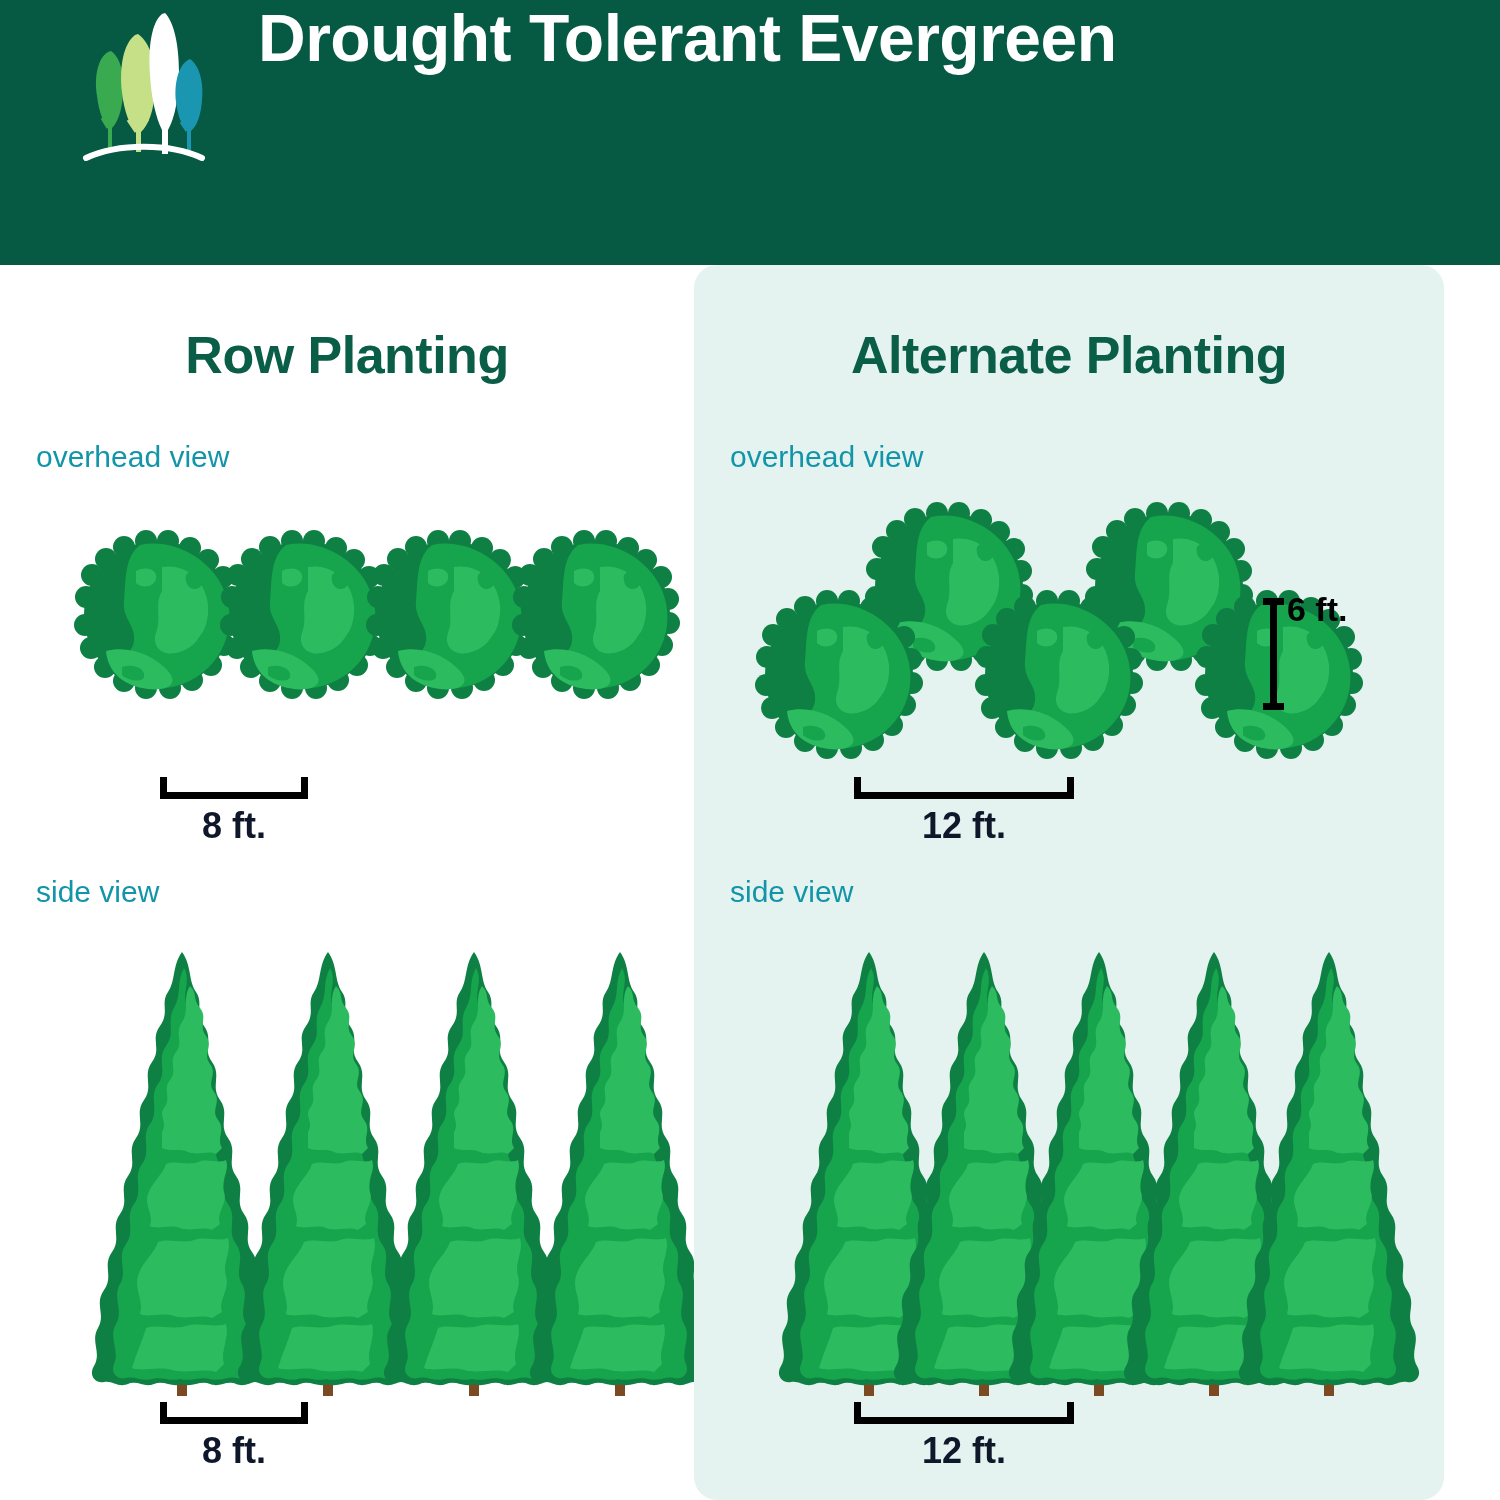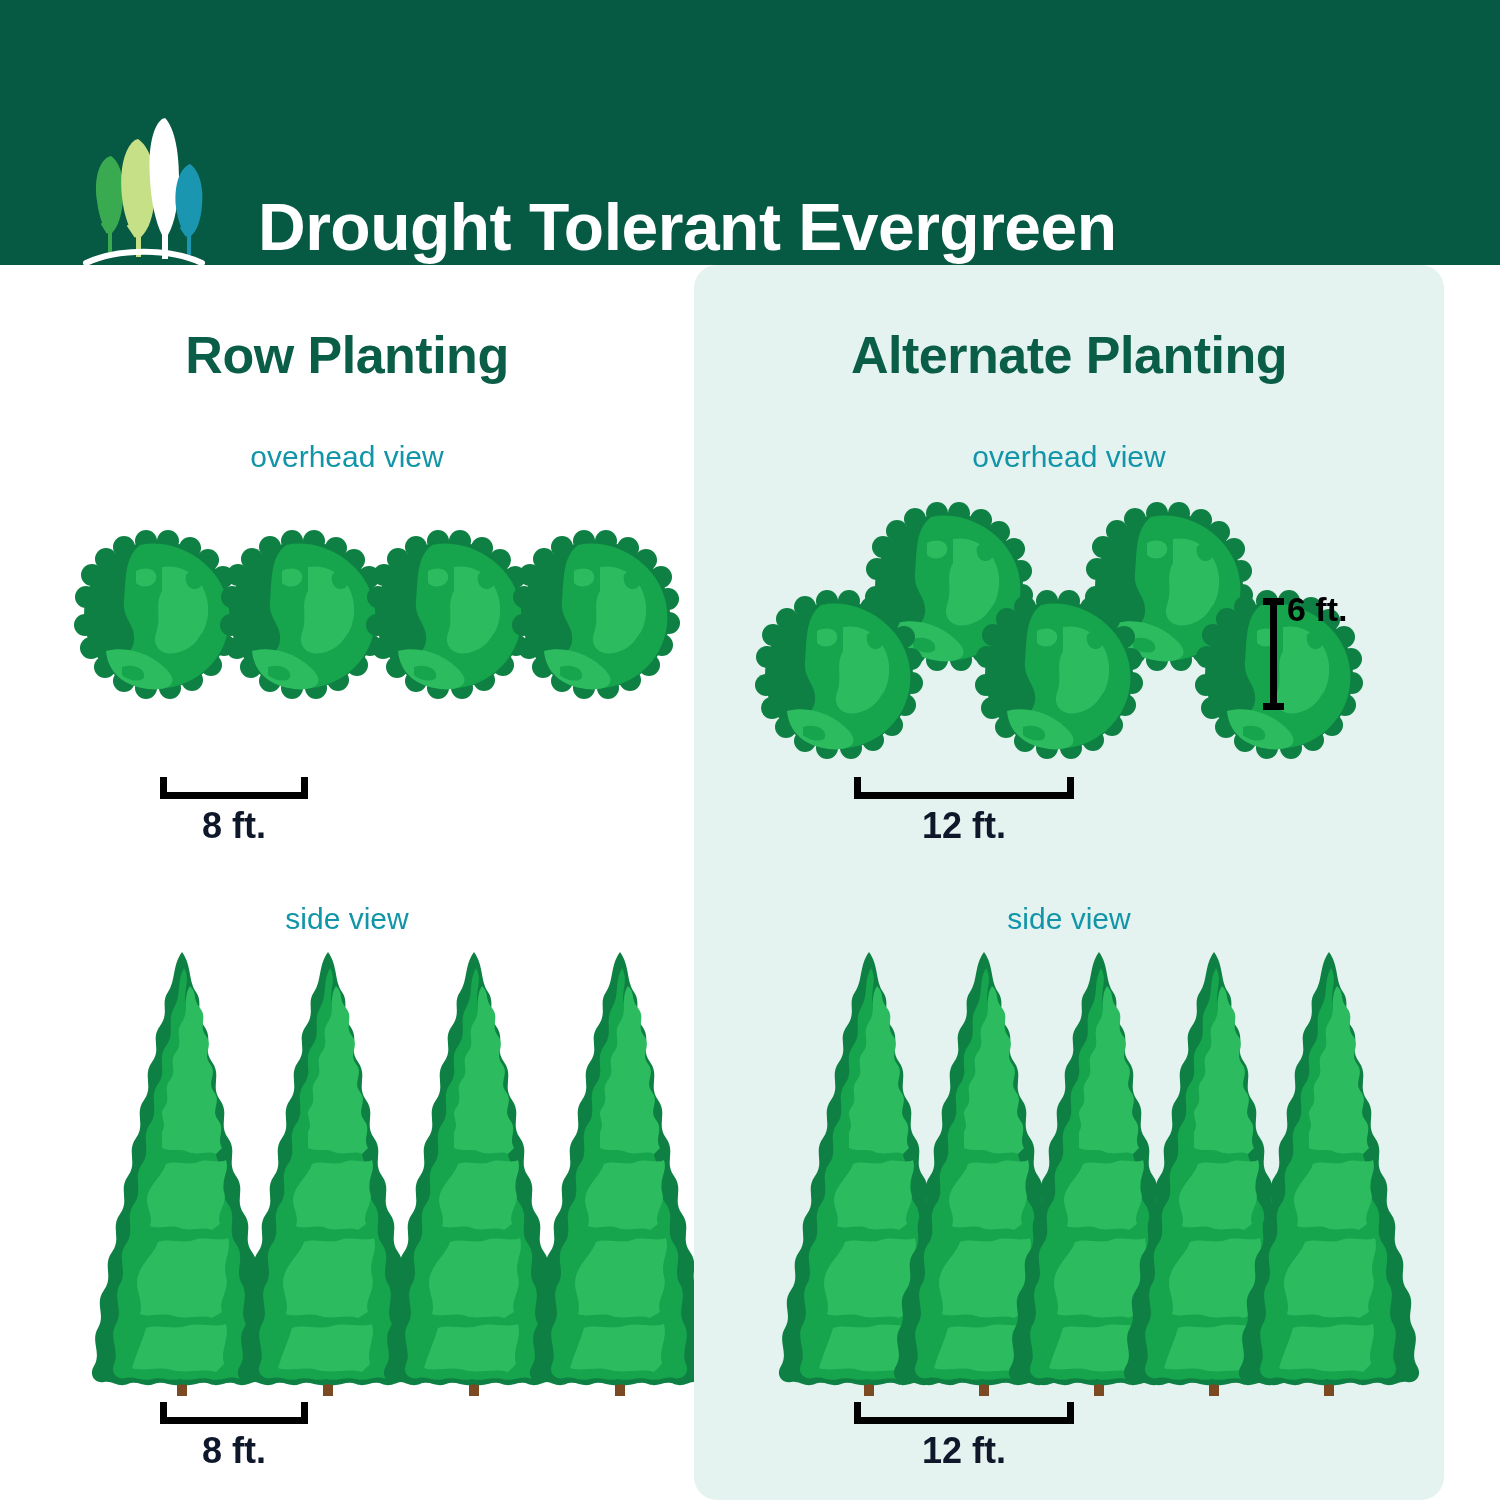--- a/index.html
+++ b/index.html
@@ -9,21 +9,21 @@
     background: #ffffff;
     overflow: hidden;
   }
   .page { position: relative; width: 1500px; height: 1500px; }
 
   
   .header {
     position: absolute; left: 0; top: 0;
     width: 1500px; height: 265px;
     background: #065943;
-    display: flex; align-items: flex-end;
+    display: flex; align-items: flex-start;
   }
   .logo { width: 130px; height: 160px; margin-left: 78px; flex: 0 0 auto; }
   .header-title {
     margin-left: 50px;
     color: #ffffff;
     font-size: 66px;
     font-weight: bold;
     letter-spacing: -0.5px;
     white-space: nowrap;
   }
@@ -36,25 +36,25 @@
 
   .panel-title {
     position: absolute; left: 0; width: 100%;
     text-align: center;
     top: 60px;
     font-size: 52px; font-weight: bold; color: #0a5d46;
     letter-spacing: -0.5px;
   }
   .view-label {
     position: absolute; left: 0; width: 100%;
-    text-align: center;
-    font-size: 30px; color: #1295a8;
+    text-align: left;
+    font-size: 30px; color: #1295a8; padding-left: 36px;
   }
   .view-label.overhead { top: 175px; }
-  .view-label.side     { top: 637px; }
+  .view-label.side     { top: 610px; }
 
   .art { position: absolute; left: 0; width: 100%; }
 
   
   .measure-h { position: absolute; }
   .measure-h .bar {
     position: relative; height: 7px; background: #000; width: 100%;
   }
   .measure-h .bar::before,
   .measure-h .bar::after {

